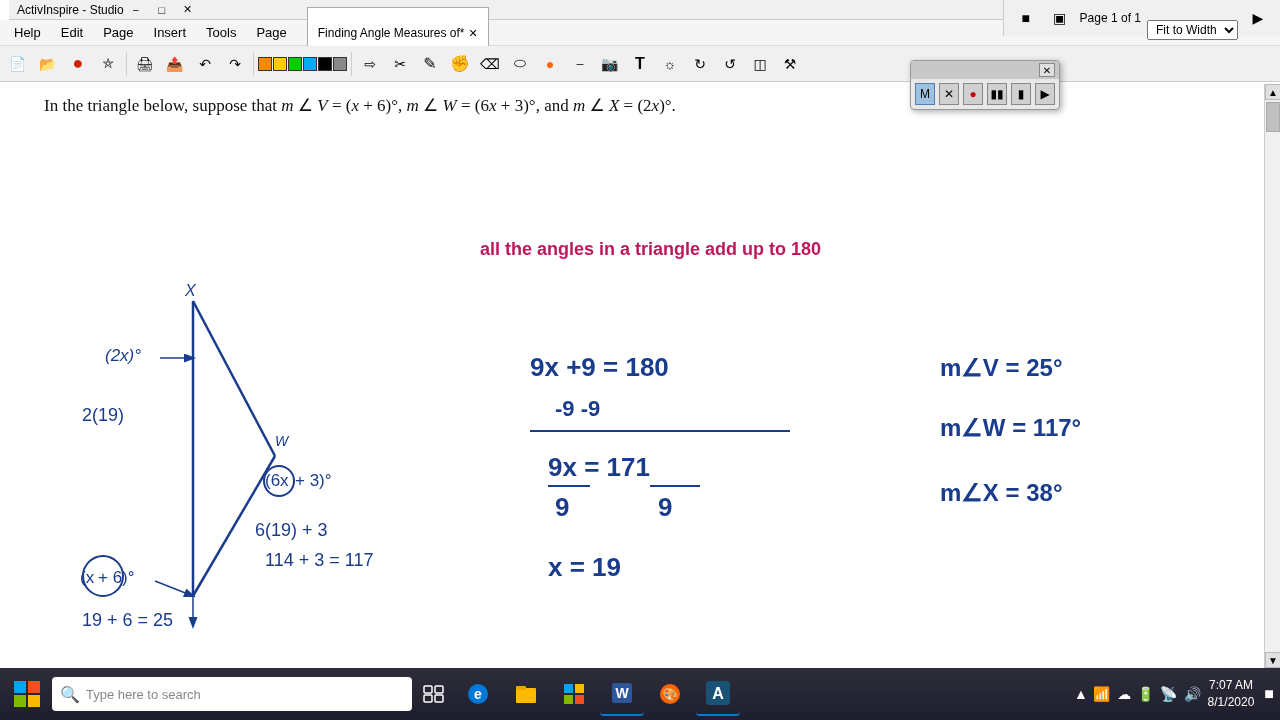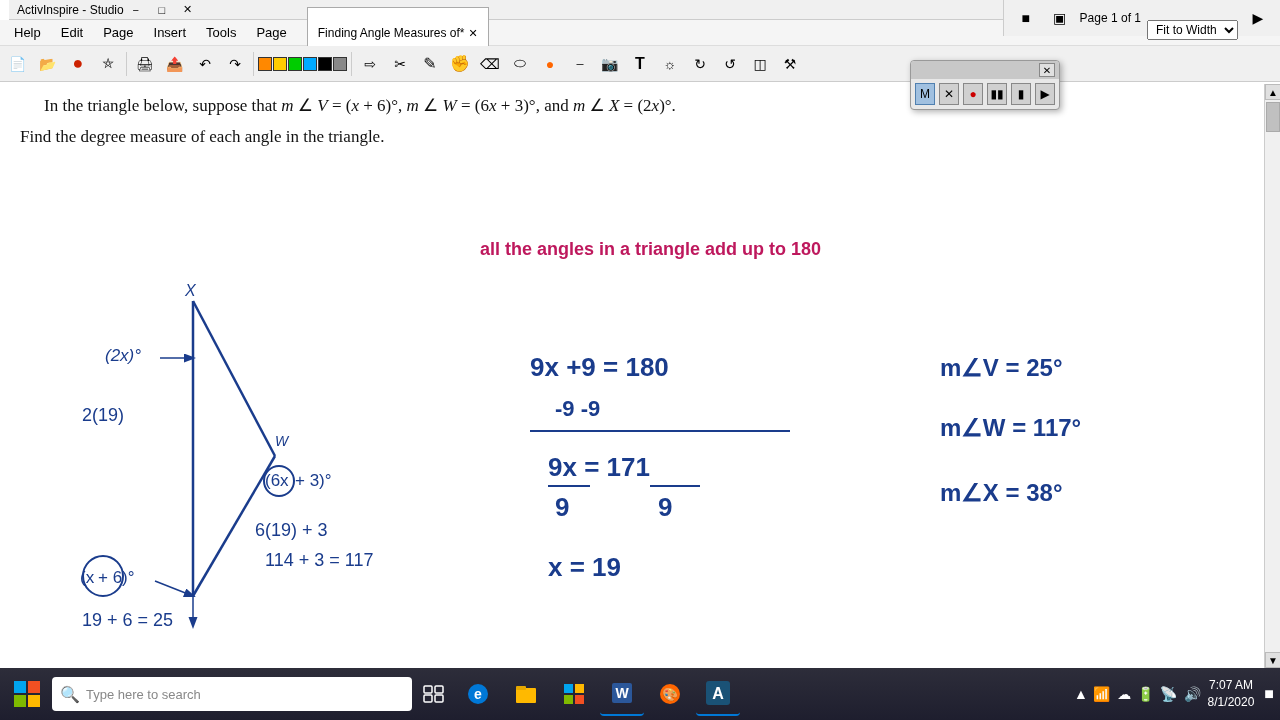--- a/index.html
+++ b/index.html
@@ -368,21 +368,20 @@
 
 <div id="canvas">
 
   <div class="pencil-icon">✏</div>
 
 
   <div class="problem-text">
     In the triangle below, suppose that <i>m</i> ∠ <i>V</i> = (<i>x</i> + 6)°, <i>m</i> ∠ <i>W</i> = (6<i>x</i> + 3)°, and <i>m</i> ∠ <i>X</i> = (2<i>x</i>)°.
   </div>
 
-  <div class="find-text">Find the degree measure of each angle in the triangle.</div>
 
   <div class="hint-text">all the angles in a triangle add up to 180</div>
 
   <svg id="drawing-area" viewBox="0 0 1264 580" xmlns="http://www.w3.org/2000/svg">
 
     <line x1="193" y1="215" x2="193" y2="510" stroke="#1a3c8c" stroke-width="2.5"></line>
     <line x1="193" y1="215" x2="275" y2="370" stroke="#1a3c8c" stroke-width="2.5"></line>
     <line x1="193" y1="510" x2="275" y2="370" stroke="#1a3c8c" stroke-width="2.5"></line>
 
     <text x="105" y="275" fill="#1a3c8c" font-family="Arial" font-size="17" font-style="italic">(2x)°</text>

